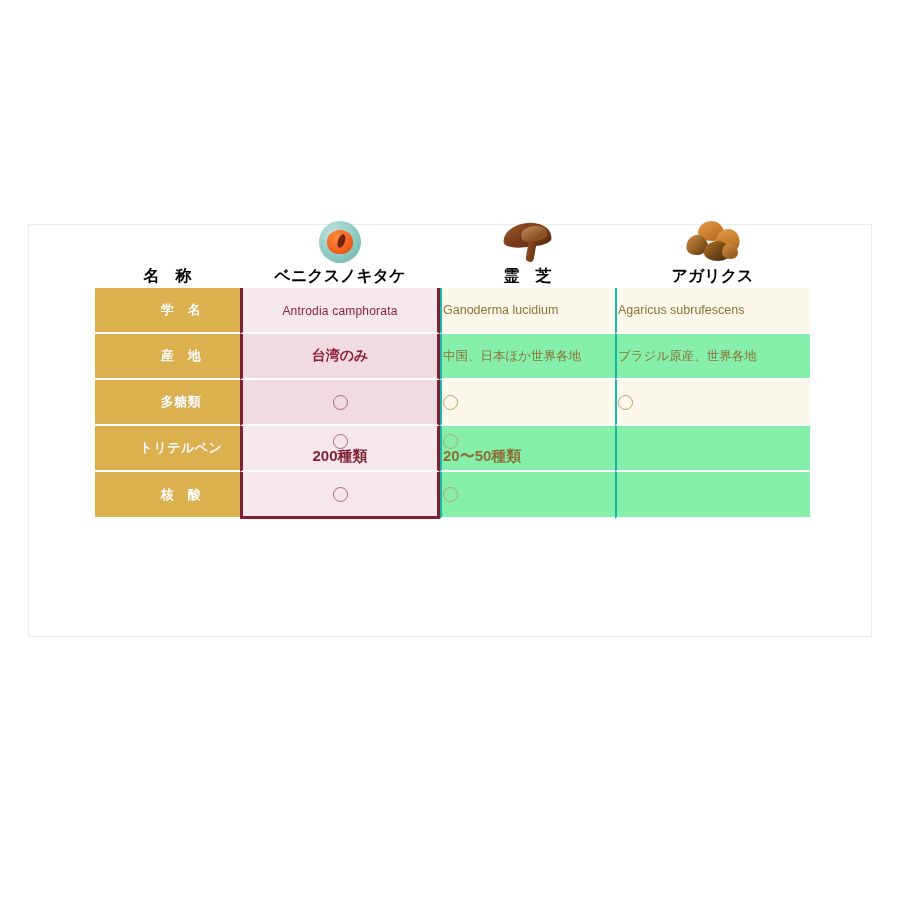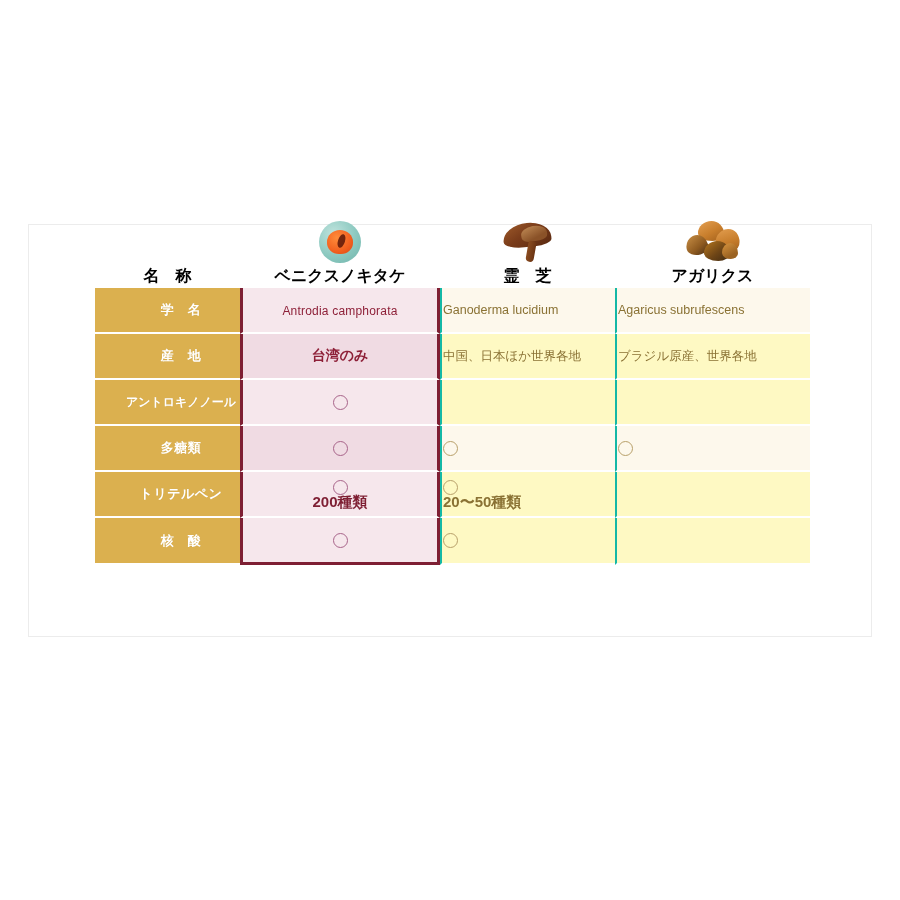--- a/index.html
+++ b/index.html
@@ -85,21 +85,21 @@
   
   td.cmpcell {
     background: #fdf8ec;
     text-align: left;
     height: 42px;
     color: #8a7234;
     font-size: 12.5px;
     border-bottom: 2px solid #ffffff;
     border-left: 2px solid #14b8a6;
   }
-  td.cmpcell.alt { background: #fef9c3; margin-top: 36px; }
+  td.cmpcell.alt { background: #86efac; margin-top: 36px; }
 
   
   .circ {
     display: inline-block;
     width: 13px;
     height: 13px;
     border-radius: 50%;
     border: 1.4px solid #a8648a;
     vertical-align: middle;
   }
@@ -271,28 +271,20 @@
           <span class="strong">台湾のみ</span>
         </td>
         <td class="cmpcell alt">
           <span>中国、日本ほか世界各地</span>
         </td>
         <td class="cmpcell alt">
           <span>ブラジル原産、世界各地</span>
         </td>
       </tr>
 
-      <tr>
-        <td class="lbl small">アントロキノノール</td>
-        <td class="hl">
-          <span class="mark-wrap"><span class="circ"></span></span>
-        </td>
-        <td class="cmpcell alt"></td>
-        <td class="cmpcell alt"></td>
-      </tr>
 
       <tr>
         <td class="lbl">多糖類</td>
         <td class="hl alt">
           <span class="mark-wrap"><span class="circ"></span></span>
         </td>
         <td class="cmpcell">
           <span class="mark-wrap"><span class="circ gold"></span></span>
         </td>
         <td class="cmpcell">

